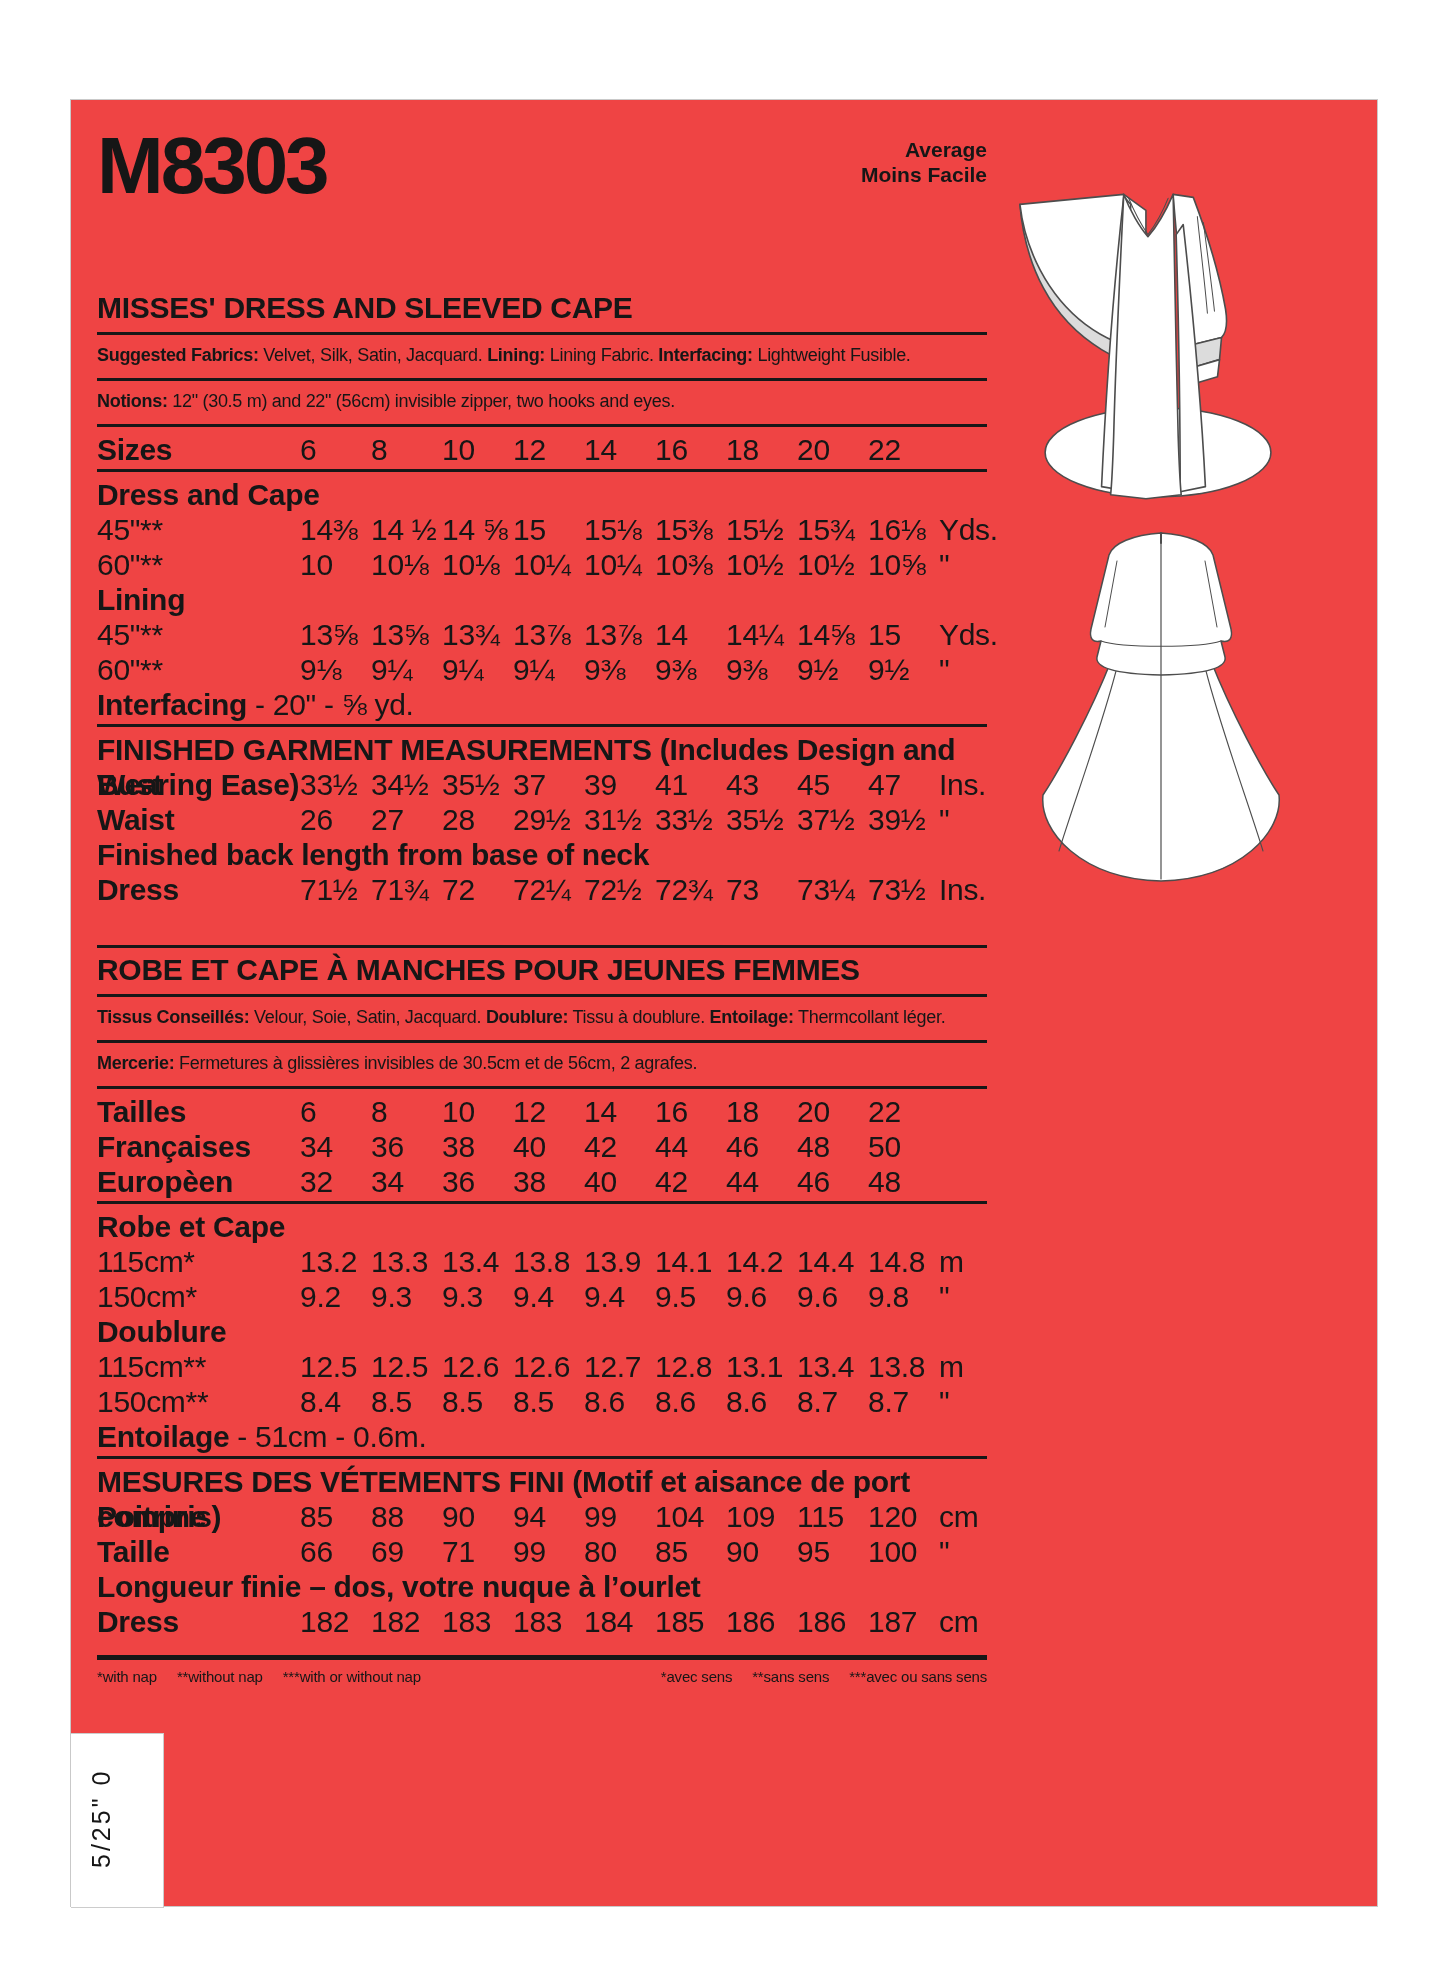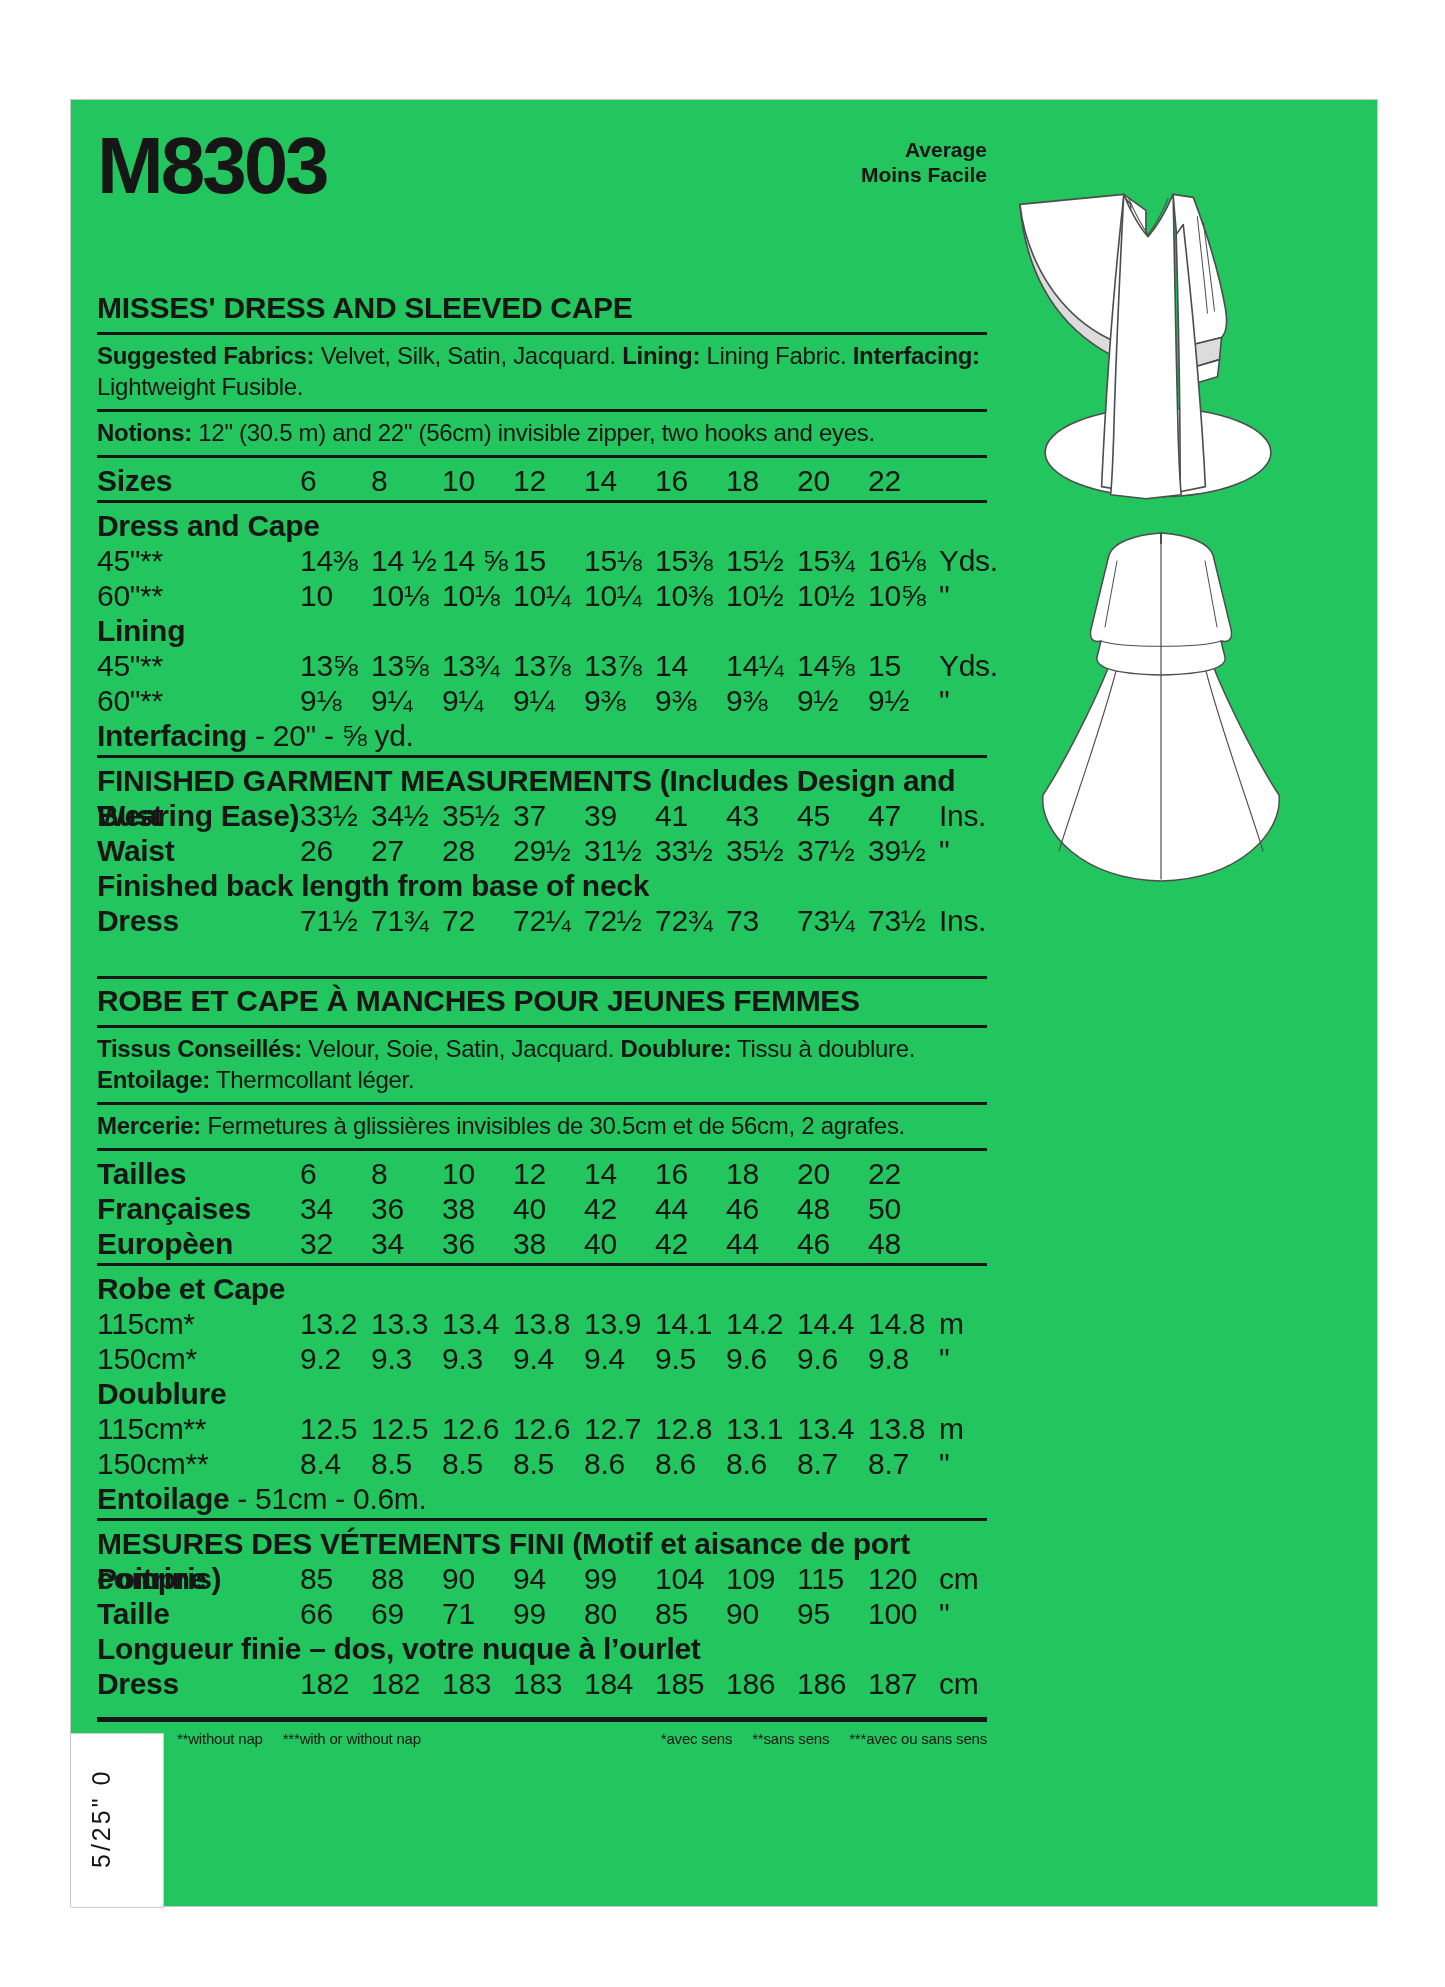--- a/index.html
+++ b/index.html
@@ -1,25 +1,25 @@
 <!DOCTYPE html>
 <html><head>
 <meta charset="utf-8">
 <style>
   html,body{margin:0;padding:0;background:#ffffff;}
   body{width:1445px;height:1987px;position:relative;font-family:"Liberation Sans",sans-serif;color:#161616;}
-  .sheet{position:absolute;left:70px;top:99px;width:1306px;height:1806px;background:#22c55e;border:1px solid #c9c9c9;}
+  .sheet{position:absolute;left:70px;top:99px;width:1306px;height:1806px;background:#ef4444;border:1px solid #c9c9c9;}
   .col{position:absolute;left:26px;top:28px;width:890px;}
   .toprow{display:flex;justify-content:space-between;align-items:flex-start;height:163px;}
   h1.patnum{margin:0;font-size:80px;font-weight:700;letter-spacing:-3px;line-height:0.95;}
   .difficulty{text-align:right;font-weight:700;font-size:21px;line-height:1.18;padding-top:10px;}
   .h2{font-weight:700;font-size:30px;letter-spacing:-0.3px;padding-bottom:5px;}
   .rule{border-top:3px solid #171717;margin:2px 0 5px 0;}
   .rule.thick{border-top:5px solid #171717;margin-top:16px;margin-bottom:2px;}
-  .p{font-size:24px;line-height:31px;margin:3px 0 7px 0;letter-spacing:-0.3px;}
+  .p{font-size:18px;line-height:31px;margin:3px 0 7px 0;letter-spacing:-0.3px;}
   .b{font-weight:700;}
   .tbl{width:100%;}
   .trow{display:grid;grid-template-columns:203px repeat(9,71px) 1fr;align-items:baseline;height:35px;font-size:30px;letter-spacing:-0.3px;line-height:35px;}
   .trow.section,.trow.title{display:block;font-weight:700;}
   .trow.note{display:block;}
   .trow .cell,.trow .unit{white-space:nowrap;}
   .footnotes{display:flex;justify-content:space-between;font-size:15px;margin-top:8px;letter-spacing:-0.2px;}
   .fn-left span{margin-right:20px;}
   .fn-right span{margin-left:20px;}
   .illus{position:absolute;}

